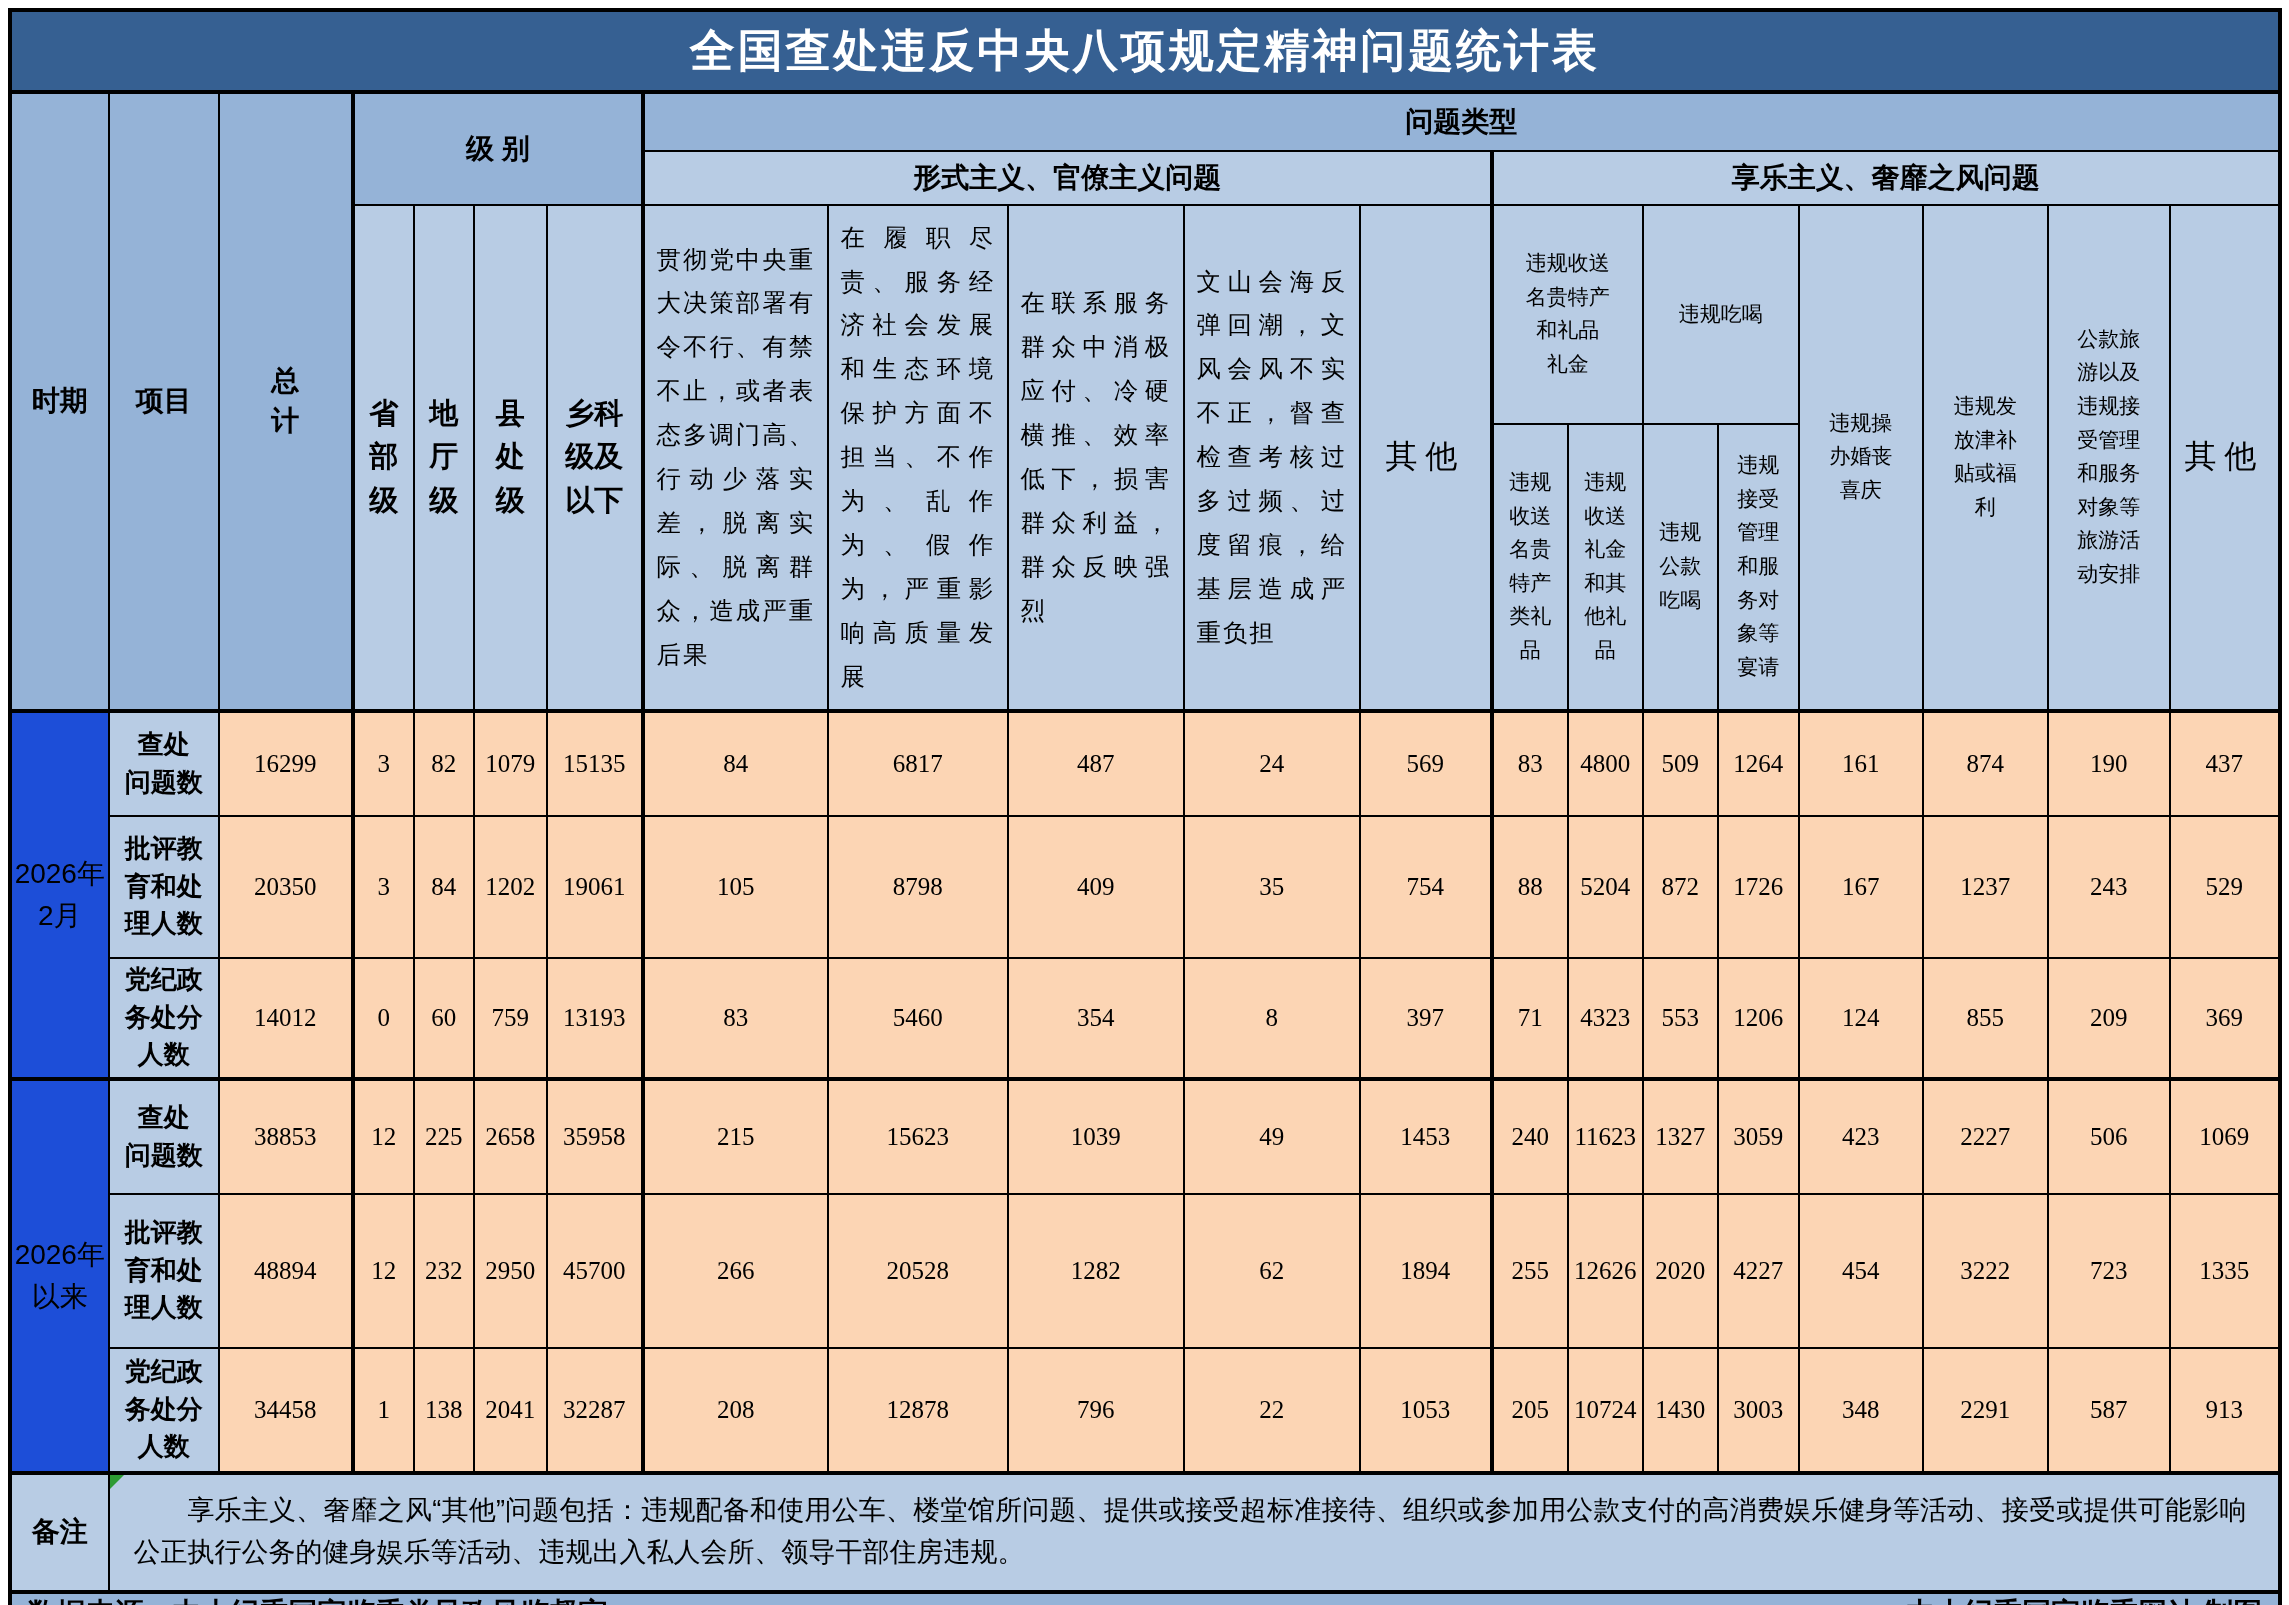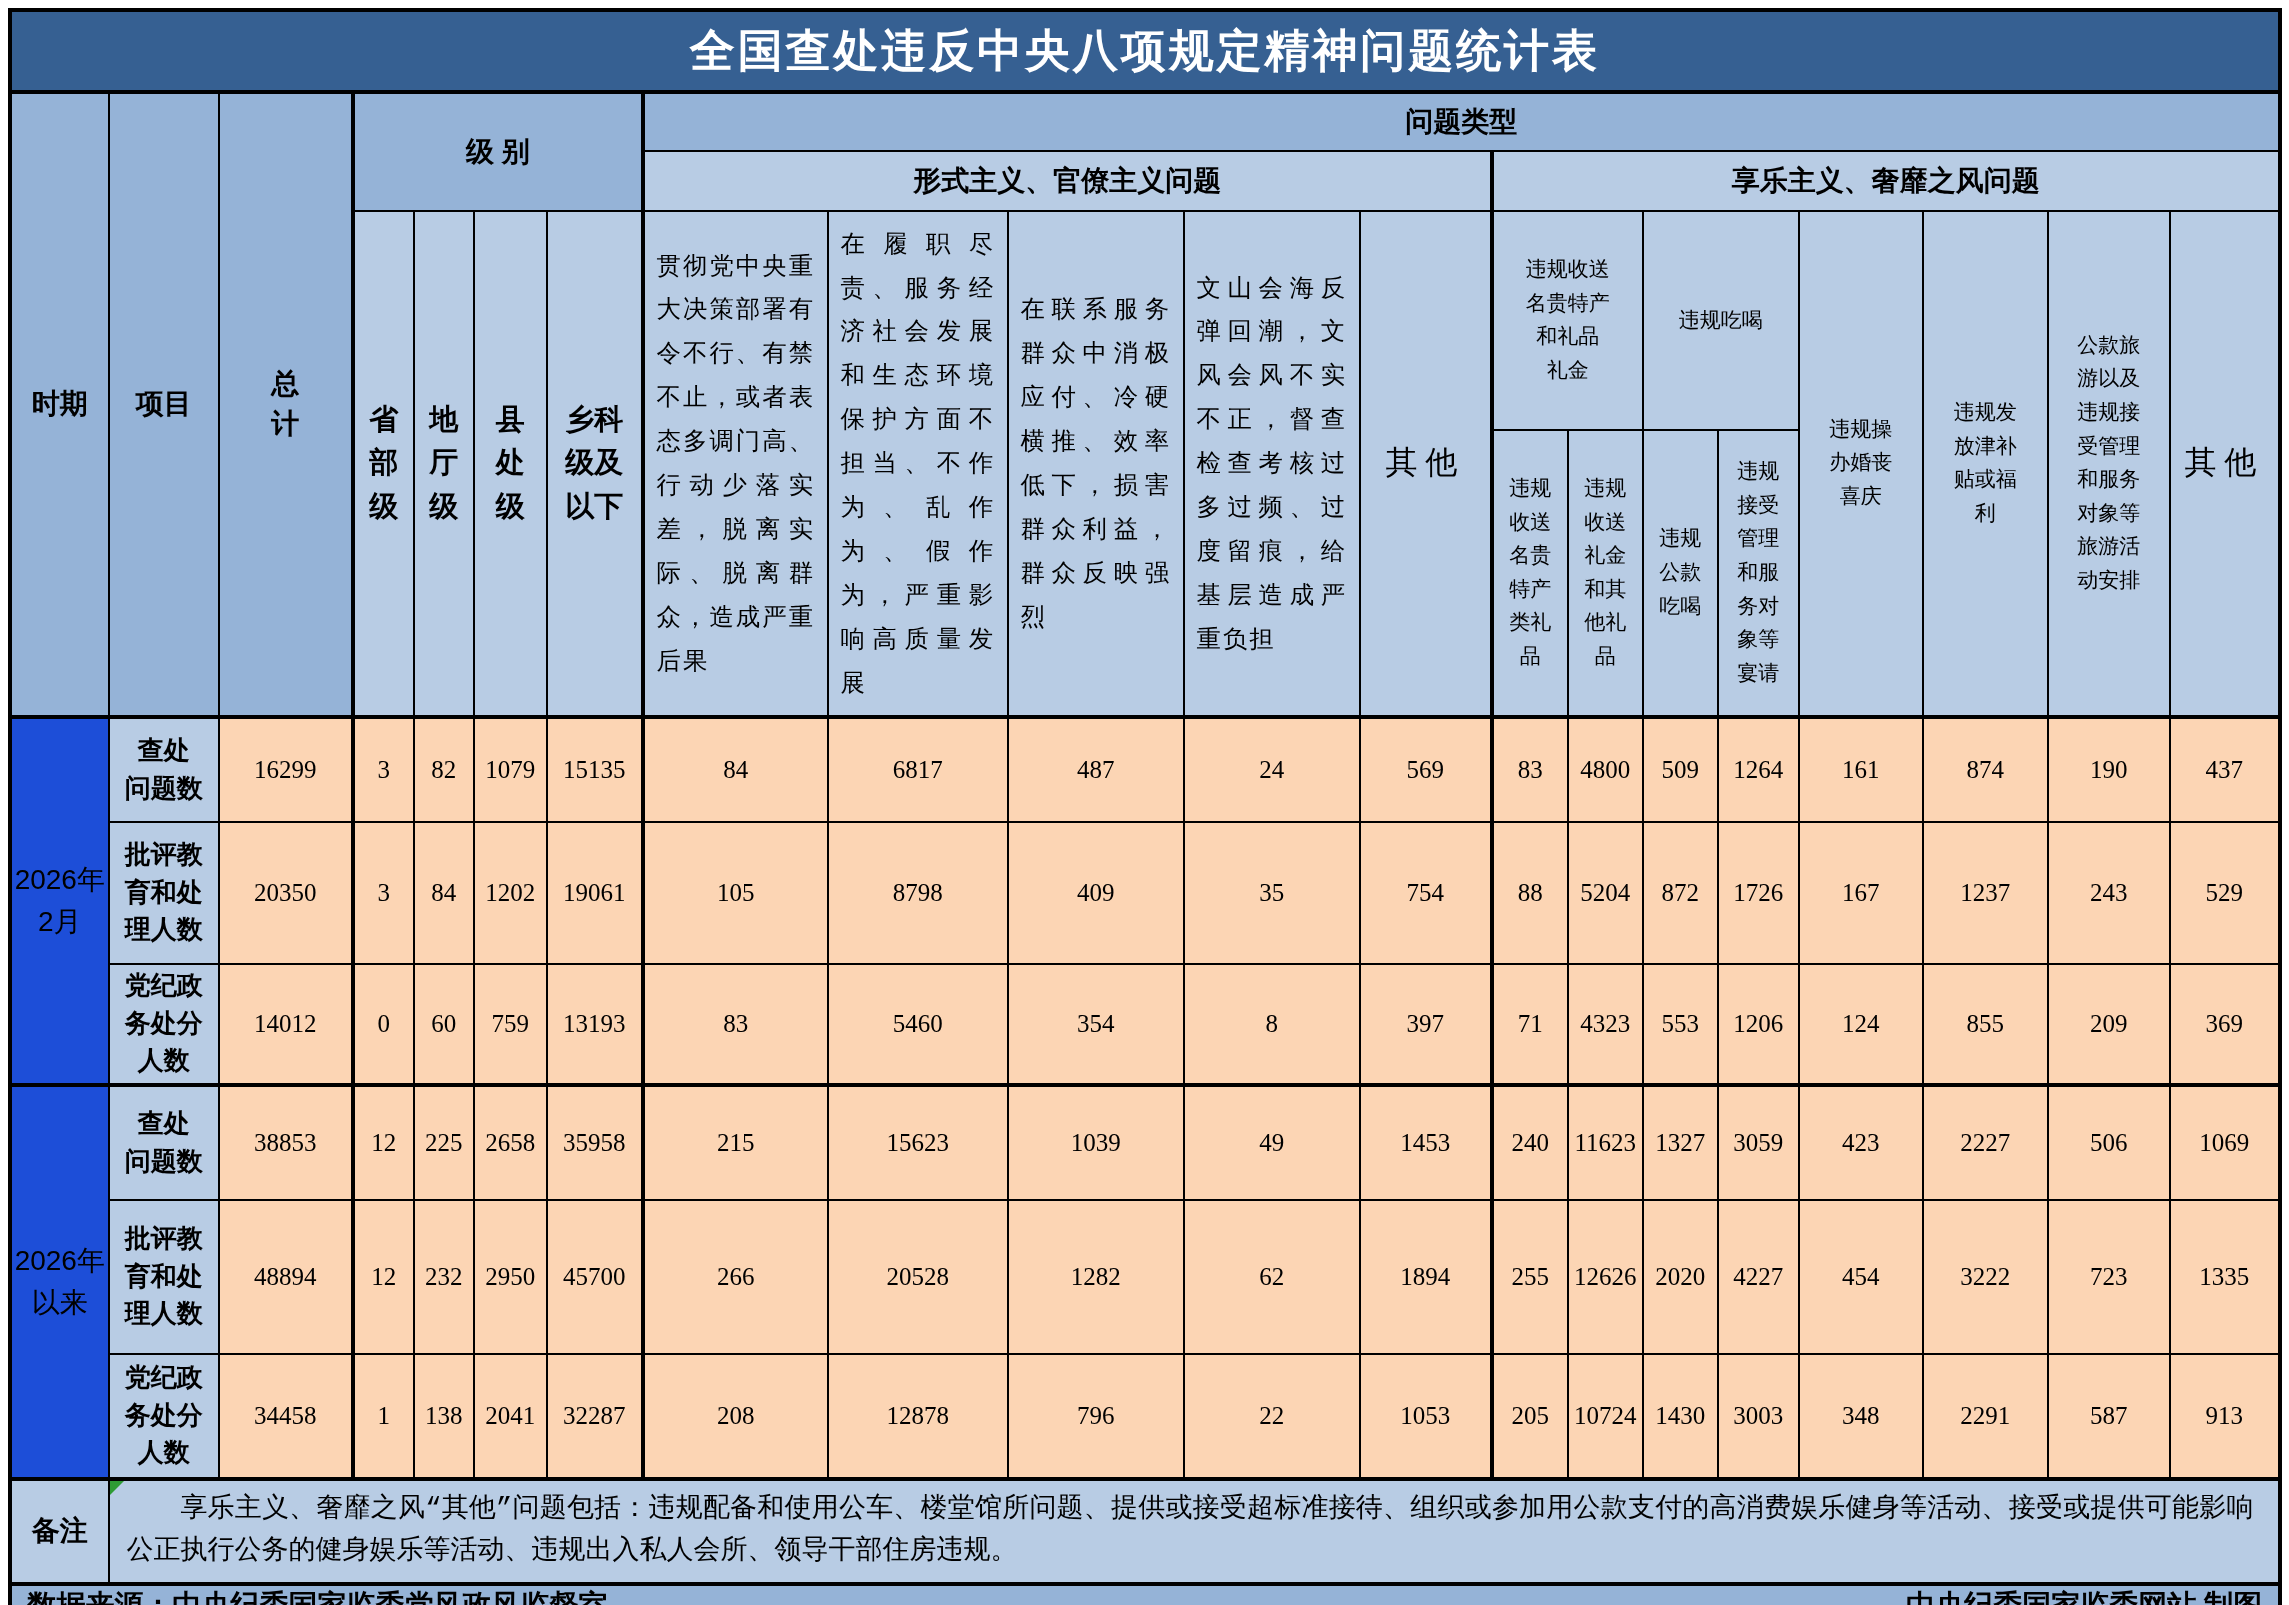--- a/index.html
+++ b/index.html
@@ -5,21 +5,21 @@
   html,body{margin:0;padding:0;background:#ffffff;}
   body{width:2290px;height:1605px;font-family:"Liberation Sans",sans-serif;}
   .sheet{margin:7.8px;}
   table.grid{border-collapse:collapse;table-layout:fixed;width:2272px;border:4.9px solid #000;}
   td{border:2.9px solid #000;text-align:center;vertical-align:middle;padding:0;overflow:hidden;}
   .sr{border-right-width:4.9px;}
   .bb{border-bottom-width:4.9px;}
   
   tr.r-title{height:82px;}
   tr.r-b{height:59px;}
-  tr.r-c{height:60px;}
+  tr.r-c{height:54px;}
   tr.r-d{height:209px;}
   tr.r-e{height:273px;}
   tr.d1{height:105px;}
   tr.d2{height:142px;}
   tr.d3{height:121px;}
   tr.d4{height:115px;}
   tr.d5{height:154px;}
   tr.d6{height:125px;}
   tr.r-remark{height:82px;}
   tr.r-foot{height:43px;}
@@ -36,22 +36,22 @@
     text-align:justify;word-break:break-all;padding:9.8px 11.7px;letter-spacing:2px;}
   .subhead{font-family:"Liberation Serif",serif;font-size:21px;line-height:1.6;white-space:pre-line;}
   .otherc{font-family:"Liberation Serif",serif;font-size:32px;letter-spacing:7.8px;text-align:center;}
   .num{font-family:"Liberation Serif",serif;font-size:25px;background:#FCD5B4;}
   .period{background:#1d4ed8;font-family:Liberation Sans, sans-serif;font-size:28px;
     white-space:pre-line;line-height:1.5;}
   .proj{background:#B8CCE4;font-family:Liberation Serif, serif;font-weight:bold;
     font-size:26px;white-space:pre-line;line-height:1.45;}
   .remark-label{background:#B8CCE4;}
   .remark-cell{background:#B8CCE4;position:relative;}
-  .remark-text{font-family:Liberation Mono, monospace;font-size:27px;line-height:1.55;
-    text-align:justify;word-break:break-all;text-indent:2em;padding:7.8px 23.4px 7.8px 15.6px;margin:1px;}
+  .remark-text{font-family:Liberation Sans, sans-serif;font-size:27px;line-height:1.55;
+    text-align:justify;word-break:break-all;text-indent:2em;padding:7.8px 23.4px 7.8px 15.6px;margin:8px;}
   .gmark{position:absolute;top:0;left:0;width:0;height:0;display:block;
     border-top:14.6px solid #2E9B34;border-right:14.6px solid transparent;}
   .footer-cell{background:#95B3D7;border-top-width:4.9px;}
   .footbar{display:flex;justify-content:space-between;align-items:center;height:100%;
     padding:0 15.6px;font-family:"Liberation Sans",sans-serif;font-weight:bold;font-size:29px;}
 </style>
 </head>
 <body>
 
 <div class="sheet">

